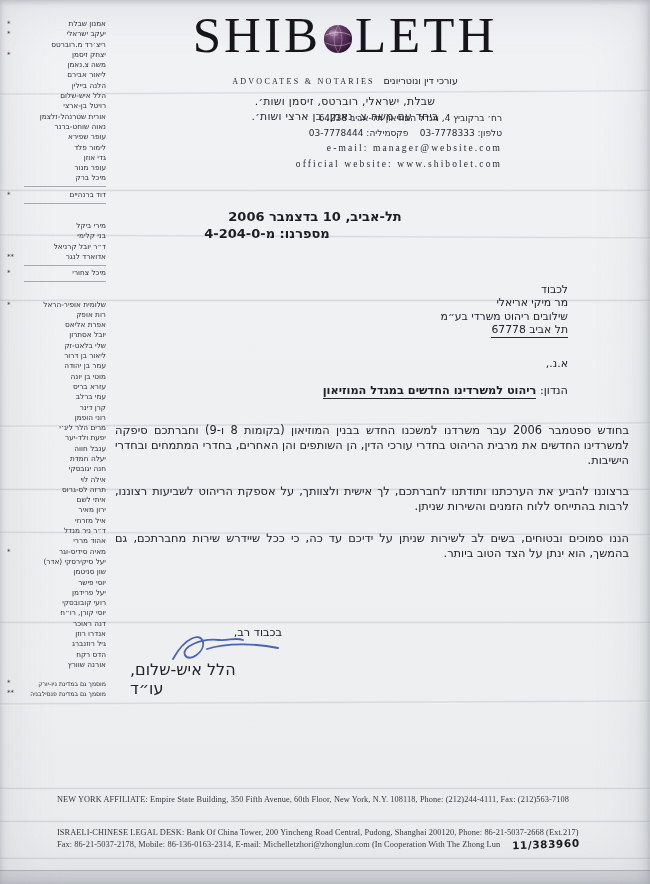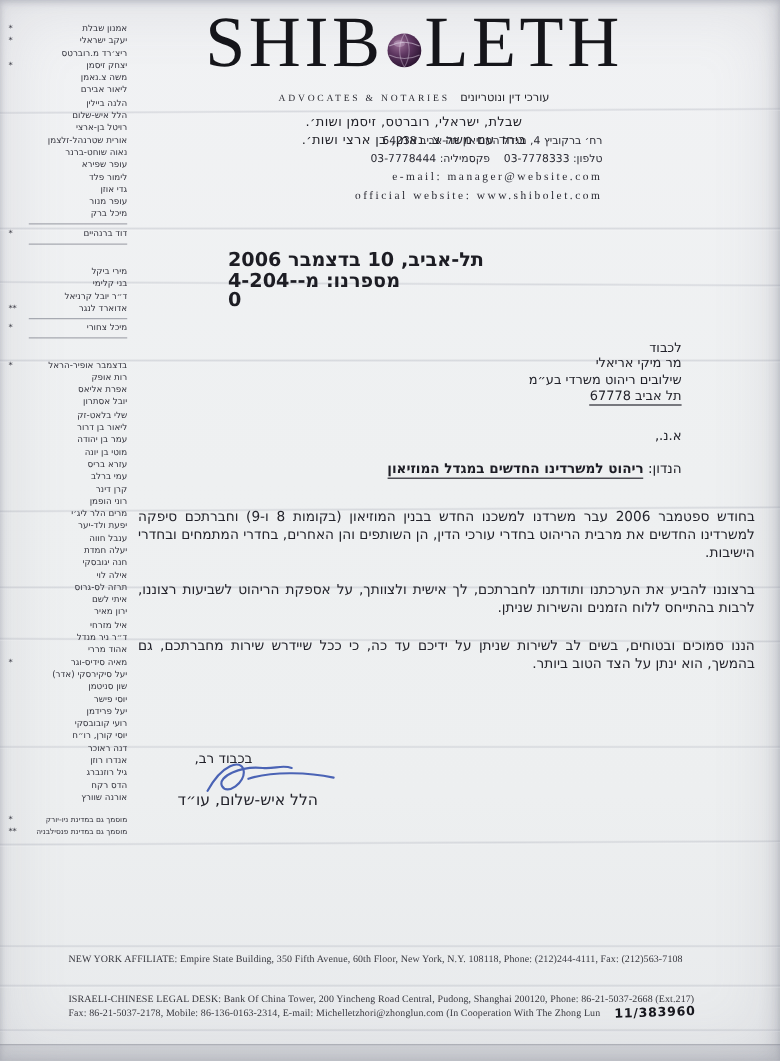--- a/index.html
+++ b/index.html
@@ -15,44 +15,44 @@
   
   #sidebar{position:absolute;top:19px;left:6px;width:100px;}
   .srow{position:relative;direction:rtl;text-align:right;font-size:7.3px;line-height:10.3px;color:#30303a;padding-left:13px;white-space:nowrap;}
   .smark{position:absolute;left:1px;top:0;font-size:7px;color:#3a3a44;}
   .srule{border-top:1px solid rgba(95,99,114,.5);width:82px;margin:2.5px 0 2.5px auto;height:0;}
   .sgap{height:15px;}
   #fnotes{margin-top:9px;}
   #fnotes .srow{font-size:6.2px;line-height:9.7px;}
   
   #brand{position:absolute;top:12px;left:150px;width:390px;text-align:center;color:#15151a;}
-  .brandline{font-family:"Liberation Serif","DejaVu Serif",serif;font-size:60px;line-height:46px;letter-spacing:3px;white-space:nowrap;}
+  .brandline{font-family:"Liberation Serif","DejaVu Serif",serif;font-size:51px;line-height:46px;letter-spacing:3px;white-space:nowrap;}
   .globe{display:inline-block;width:30px;height:30px;vertical-align:-2px;margin:0 2px;}
   #tagline{margin-top:11px;white-space:nowrap;}
   .tag-en{font-family:"Liberation Serif","DejaVu Serif",serif;font-size:8px;letter-spacing:2.3px;color:#2a2a32;}
   .tag-he{font-size:9.5px;color:#232329;direction:rtl;unicode-bidi:isolate;}
   #firmlines{margin-top:7px;direction:rtl;font-size:10.8px;line-height:14.5px;color:#1e1e25;letter-spacing:.3px;}
   
   #contact{position:absolute;top:111px;left:180px;width:322px;direction:rtl;text-align:right;}
   .c-he{font-size:9px;line-height:15px;white-space:pre;color:#2a2a33;}
   .c-en{direction:ltr;font-family:"Liberation Serif","DejaVu Serif",serif;font-size:9.5px;letter-spacing:2.1px;line-height:15.5px;color:#2a2a33;}
   
-  #dateblock{position:absolute;top:209px;left:190px;width:250px;direction:rtl;text-align:left;font-size:16px;font-weight:bold;line-height:16.5px;color:#1d1d24;}
+  #dateblock{position:absolute;top:209px;left:190px;width:250px;direction:rtl;text-align:center;font-size:13px;font-weight:bold;line-height:16.5px;color:#1d1d24;}
   .ref{padding-right:96px;}
   #recipient{position:absolute;top:283px;left:366px;width:202px;direction:rtl;text-align:right;font-size:10.8px;line-height:13.3px;color:#23232b;}
   .city span{border-bottom:1px solid #2a2a33;padding-bottom:1px;}
   #salutation{position:absolute;top:357px;left:468px;width:100px;direction:rtl;text-align:right;font-size:11px;color:#23232b;}
   
   #subject{position:absolute;top:384px;left:220px;width:348px;direction:rtl;text-align:right;font-size:11.3px;color:#1e1e26;}
   .subject-text{font-weight:bold;border-bottom:1.2px solid #26262e;padding-bottom:1px;margin-top:16px;}
   #letter-body{position:absolute;top:423px;left:115px;width:514px;direction:rtl;text-align:justify;text-align-last:right;font-size:11.4px;line-height:14.8px;color:#23232b;}
   .para{margin:0 0 17px 0;}
   
-  #valediction{position:absolute;top:626px;left:162px;width:120px;direction:rtl;text-align:left;font-size:11.3px;color:#23232b;}
-  #signer{position:absolute;top:660px;left:130px;width:135px;direction:rtl;text-align:right;font-size:13px;color:#23232b;}
+  #valediction{position:absolute;top:626px;left:162px;width:120px;direction:rtl;text-align:right;font-size:11.3px;color:#23232b;}
+  #signer{position:absolute;top:660px;left:130px;width:135px;direction:rtl;text-align:left;font-size:16px;color:#23232b;}
   #signature-svg{position:absolute;top:628px;left:166px;width:118px;height:44px;}
   
   .footline{font-family:"Liberation Serif","DejaVu Serif",serif;font-size:8.3px;color:#38383f;letter-spacing:.1px;white-space:nowrap;}
   #footer1{position:absolute;top:795px;left:57px;width:565px;}
   #footer23{position:absolute;top:827px;left:57px;width:565px;line-height:11.8px;}
   #stamp{position:absolute;top:838px;left:512px;font-size:10.5px;font-weight:bold;color:#17171d;letter-spacing:.6px;transform:rotate(-2deg);}
 </style>
 </head>
 <body>
 
@@ -107,21 +107,21 @@
       </div>
     <div class="srule"></div>
     <div>
 
     <div class="srow"><span class="smark">*</span><span>מיכל צחורי</span></div>
       </div>
     <div class="srule"></div>
     <div class="sgap"></div>
     <div>
 
-    <div class="srow"><span class="smark">*</span><span>בדצמבר אופיר-הראל</span></div>
+    <div class="srow"><span class="smark">*</span><span>שלומית אופיר-הראל</span></div>
         <div class="srow"><span class="smark"></span><span>רות אופק</span></div>
         <div class="srow"><span class="smark"></span><span>אפרת אליאס</span></div>
         <div class="srow"><span class="smark"></span><span>יובל אסתרון</span></div>
         <div class="srow"><span class="smark"></span><span>שלי בלאט-זק</span></div>
         <div class="srow"><span class="smark"></span><span>ליאור בן דרור</span></div>
         <div class="srow"><span class="smark"></span><span>עמר בן יהודה</span></div>
         <div class="srow"><span class="smark"></span><span>מוטי בן יונה</span></div>
         <div class="srow"><span class="smark"></span><span>עזרא בריס</span></div>
         <div class="srow"><span class="smark"></span><span>עמי ברלב</span></div>
         <div class="srow"><span class="smark"></span><span>קרן דינר</span></div>

